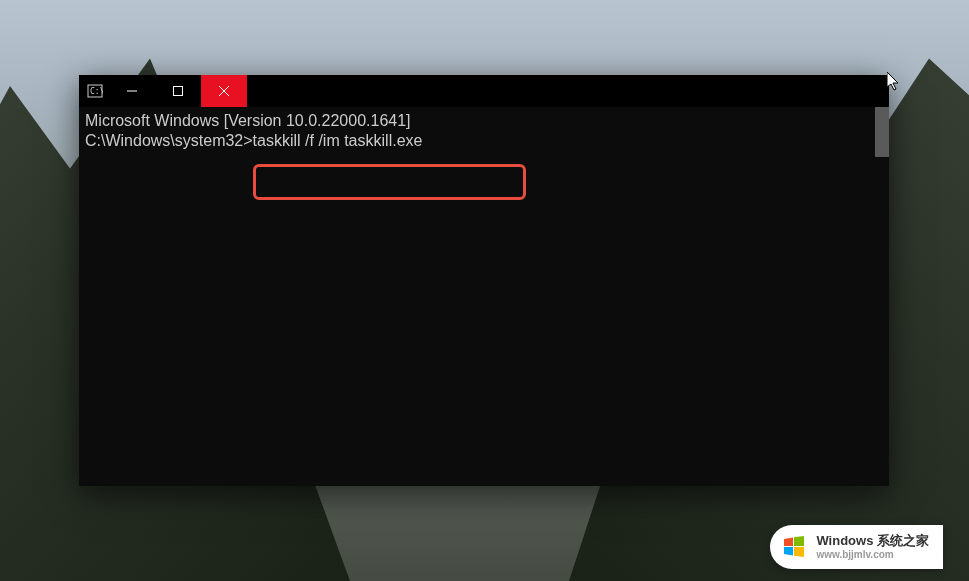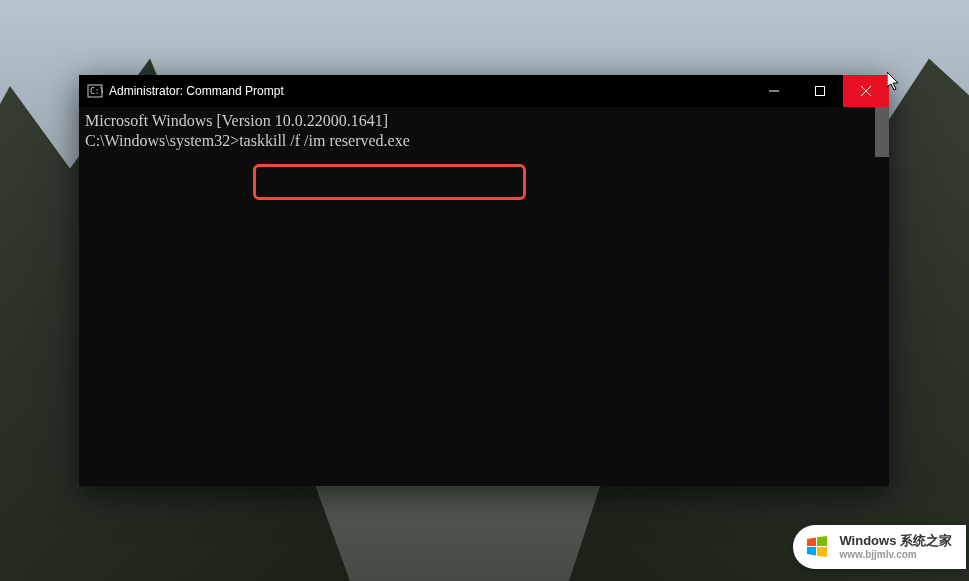--- a/index.html
+++ b/index.html
@@ -109,21 +109,21 @@
       width: 10px;
       height: 10px;
       stroke: #ffffff;
       stroke-width: 1;
       fill: none;
     }
     
     .terminal-content {
       flex: 1;
       padding: 4px 6px;
-      font-family: Liberation Serif, serif;
+      font-family: Liberation Sans, sans-serif;
       font-size: 16px;
       line-height: 20px;
       color: #cccccc;
       position: relative;
       overflow: hidden;
     }
     
     .terminal-line {
       white-space: pre;
     }
@@ -149,21 +149,21 @@
     .cursor-arrow {
       position: absolute;
       width: 16px;
       height: 20px;
       pointer-events: none;
     }
     
     
     .watermark {
       position: absolute;
-      right: 3px;
+      right: 26px;
       bottom: 12px;
       background: #ffffff;
       border-radius: 24px 0 0 24px;
       padding: 8px 14px 8px 10px;
       display: flex;
       align-items: center;
       gap: 8px;
       box-shadow: 0 2px 8px rgba(0,0,0,0.3);
     }
     
@@ -200,21 +200,20 @@
 </div>
 
 <div class="cmd-window">
   <div class="titlebar">
     <div class="titlebar-icon">
       <svg viewBox="0 0 16 16">
         <rect x="1" y="2" width="14" height="12" fill="none" stroke="#ccc" stroke-width="1"></rect>
         <text x="3" y="11" font-size="8" fill="#ccc" font-family="monospace">C:\</text>
       </svg>
     </div>
-    <div class="titlebar-title">Administrator: Command Prompt</div>
     <div class="window-controls">
       <div class="window-btn">
         <svg viewBox="0 0 10 10">
             <line x1="0" y1="5" x2="10" y2="5"></line>
           </svg>
       </div>
       <div class="window-btn">
         <svg viewBox="0 0 10 10">
             <rect x="0.5" y="0.5" width="9" height="9"></rect>
           </svg>
@@ -224,21 +223,21 @@
             <line x1="0" y1="0" x2="10" y2="10"></line>
             <line x1="10" y1="0" x2="0" y2="10"></line>
           </svg>
       </div>
     </div>
   </div>
 
   <div class="terminal-content">
     <div class="terminal-line">Microsoft Windows [Version 10.0.22000.1641]</div>
     <div class="terminal-line"></div>
-    <div class="terminal-line"><span>C:\Windows\system32&gt;</span><span>taskkill /f /im reserved.exe</span></div>
+    <div class="terminal-line"><span>C:\Windows\system32&gt;</span><span>taskkill /f /im taskkill.exe</span></div>
     <div class="scrollbar"></div>
   </div>
 </div>
 
 <div class="highlight-box" id="highlight" style="left: 253px; top: 164px; width: 273px; height: 36px;"></div>
 
 <div class="cursor-arrow" id="cursor" style="left: 887px; top: 72px;">
   <svg viewBox="0 0 16 20">
     <path d="M0,0 L0,15 L4,12 L7,18 L9,17 L6,11 L11,11 Z" fill="#ffffff" stroke="#000000" stroke-width="1"></path>
   </svg>

